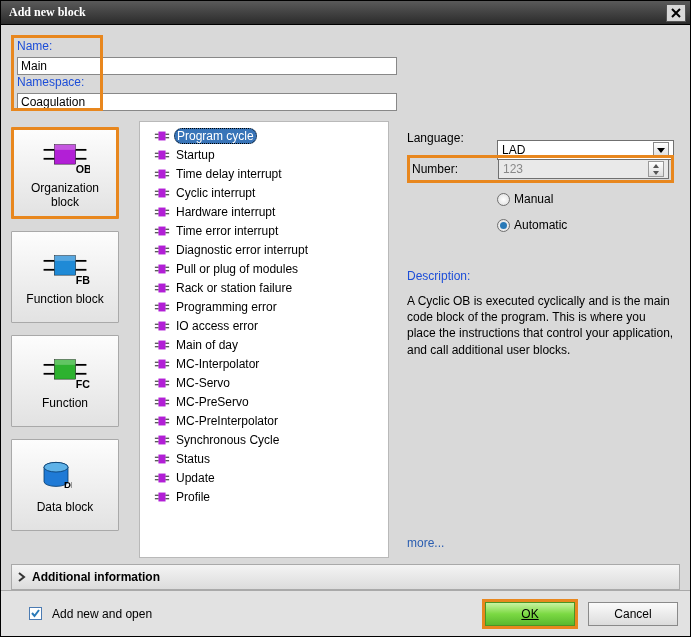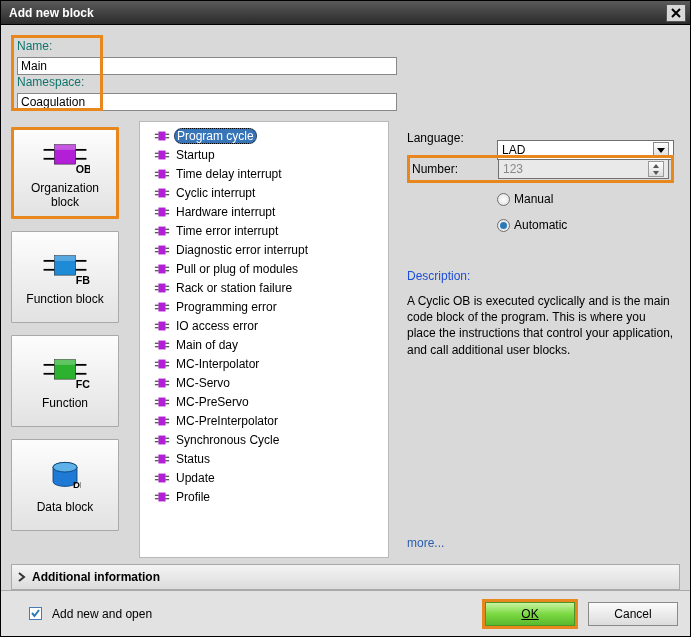--- a/index.html
+++ b/index.html
@@ -1,34 +1,34 @@
 <!DOCTYPE html>
 <html><head>
 <meta charset="utf-8">
 <style>
   * { box-sizing: border-box; margin: 0; padding: 0; font-family: Tahoma, Arial, sans-serif; font-size: 12px; }
   body { background: #fff; }
   .window { width: 691px; height: 637px; border: 1px solid #000; background: #d9d9d9; display: flex; flex-direction: column; }
   .titlebar { height: 24px; background: linear-gradient(#5a5a5a,#2b2b2b); color: #fff; display: flex; align-items: center; padding: 0 4px; font-weight: bold; border-bottom: 1px solid #000;}
-  .titlebar .title { flex: 1; padding-left: 4px; }
+  .titlebar .title { flex: 1; padding-left: 4px; font-family: Liberation Serif, serif; }
   .close-btn { width: 20px; height: 18px; background: #d8d8d8; border: 1px solid #555; display:flex; align-items:center; justify-content:center; color:#000; font-size:14px; line-height:14px; cursor:pointer;}
   .body-area { flex:1; display:flex; flex-direction:column; padding: 10px 10px 0 10px; overflow:hidden;}
   .fields-wrap { position:relative; height: 72px; }
   .name-highlight { position:absolute; left:0; top:0; border:3px solid #e8871e; width:92px; height:76px; pointer-events:none; z-index:5;}
   .field-row { position:absolute; left:6px; right:0; display:flex; align-items:center; }
   .field-row.row1 { top:4px; }
   .field-row.row3 { top:40px; }
-  .field-row label { color:#0f766e; }
+  .field-row label { color:#1d4ed8; }
   .text-input { position:absolute; left:6px; height:18px; border:1px solid #888; background:#fff; padding:0 3px; }
   .main-area { flex:1; display:flex; gap:8px; margin-top:14px; overflow:hidden;}
   .left-col { width:120px; display:flex; flex-direction:column; gap:12px; padding-top:6px;}
   .block-btn { width:108px; height:92px; background: linear-gradient(#fdfdfd,#e2e2e2); border:1px solid #a9a9a9; border-radius:1px; display:flex; flex-direction:column; align-items:center; justify-content:center; cursor:pointer; gap:4px; padding:4px;}
   .block-btn.selected { border:3px solid #e8871e; }
   .block-btn .label { color:#000; text-align:center; line-height:1.2; }
-  .icon-wrap { width:50px; height:40px; display:flex; align-items:center; justify-content:center; }
+  .icon-wrap { width:50px; height:40px; display:flex; align-items:center; justify-content:flex-start; }
   .mid-col { width:250px; background:#fff; border:1px solid #b9b9b9; overflow-y:auto; padding:4px 0;}
   .list-item { display:flex; align-items:center; height:19px; padding:0 4px 0 14px; cursor:pointer; gap:4px;}
   .list-item.selected .li-text { background:#3874b8; color:#fff; border:1px dotted #000; padding:0 2px;}
   .li-text { color:#000; padding:0 2px;border-radius:8px;}
   .ob-mini { width:16px; height:12px; display:inline-flex; align-items:center; justify-content:center; flex-shrink:0;}
   .right-col { flex:1; display:flex; flex-direction:column; padding:6px 6px 0 10px; gap:6px;}
   .form-row { display:flex; align-items:center; height:22px; }
   .form-row .flabel { width:90px; color:#000;}
   .select { flex:1; height:20px; border:1px solid #707070; background:#fff; display:flex; align-items:center; padding:0 4px; justify-content:space-between; cursor:pointer;margin-top:24px;}
   .select .arrow { width:16px; height:16px; border:1px solid #888; background:linear-gradient(#fff,#ddd); display:flex; align-items:center; justify-content:center;}

